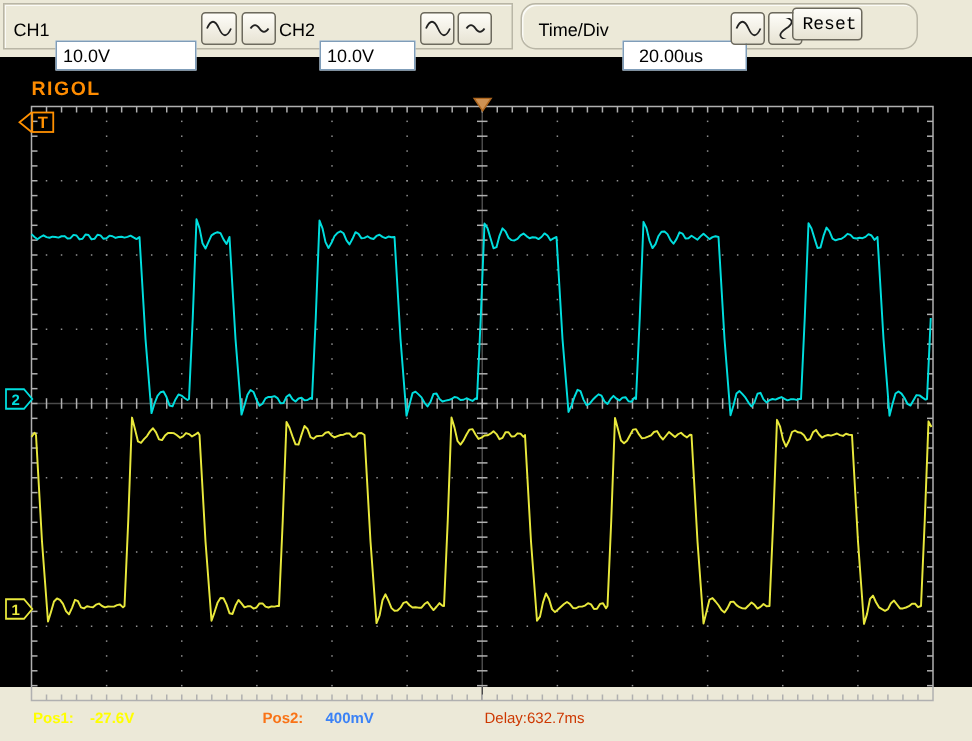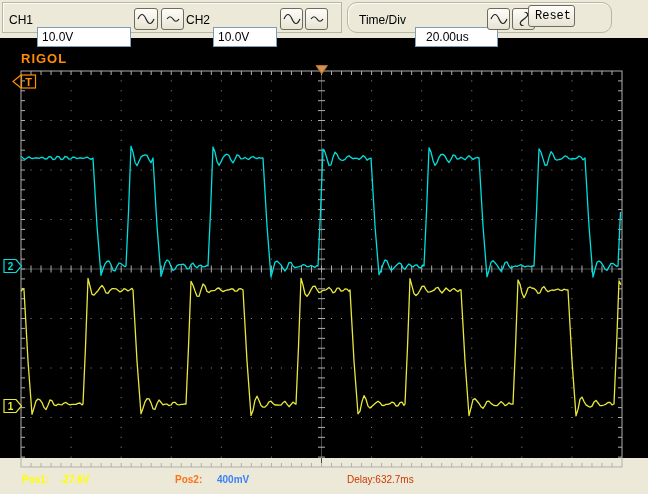--- a/index.html
+++ b/index.html
@@ -37,21 +37,21 @@
   .marker{position:absolute;left:3px;z-index:2;cursor:pointer;}
   .m2{top:220px;}
   .m1{top:360px;}
 
   
   .status{position:absolute;left:0;top:436px;width:648px;height:20px;
           font-size:10px;font-weight:bold;z-index:2;text-align:center;}
   .status span{position:absolute;top:0;white-space:nowrap;}
   .pos1l{left:22px;}  .pos1v{left:60px;}
   .pos2l{left:175px;} .pos2v{left:217px;}
-  .delay{left:323px;font-weight:normal;margin-left:24px;}
+  .delay{left:323px;font-weight:normal;}
 </style>
 </head>
 <body>
 
 <div id="app">
 
   <div class="toolbar">
     <div class="group g-left">
       <span class="tlabel" style="left:6px">CH1</span>
       <input class="tinput" style="left: 34px; width: 94px;" value="10.0V">

